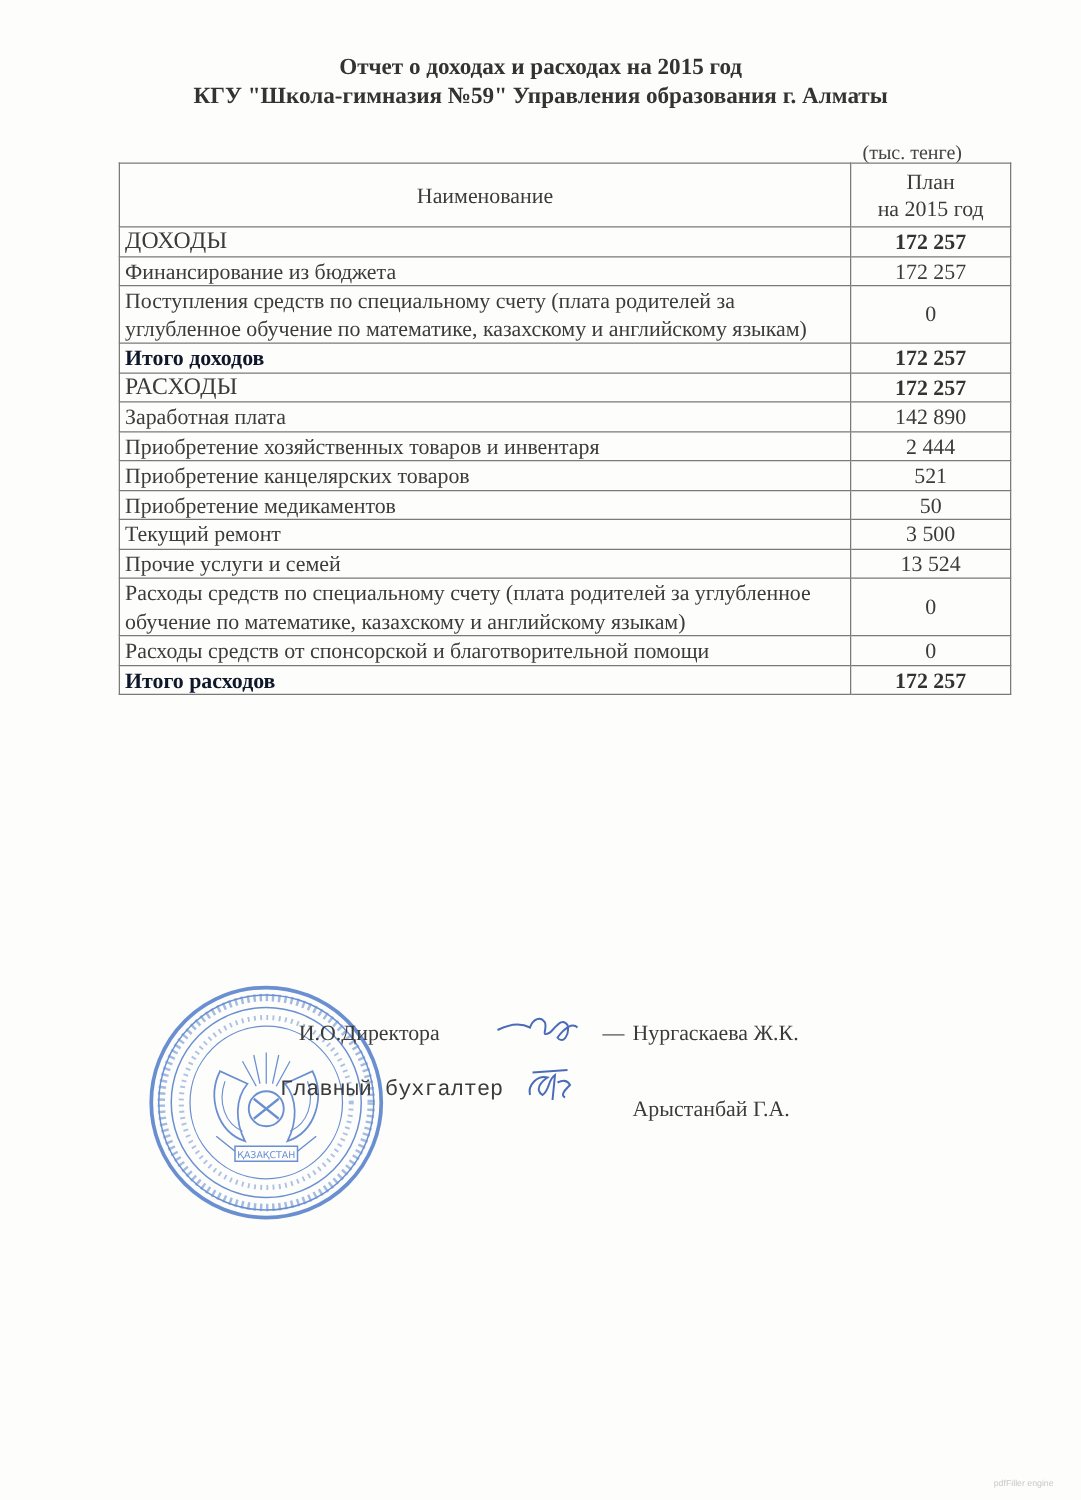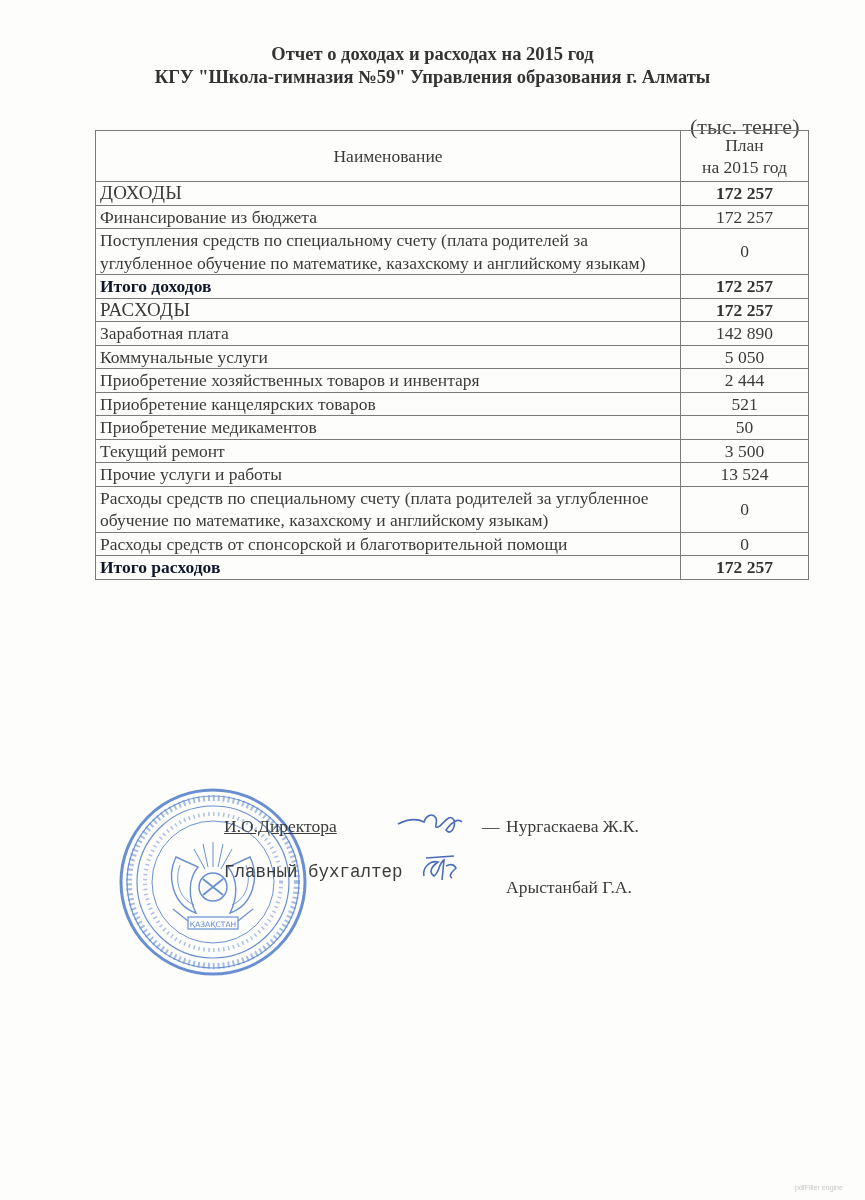--- a/index.html
+++ b/index.html
@@ -9,21 +9,21 @@
     font-family: "Liberation Serif", "DejaVu Serif", serif;
     color: #2a2a2a;
   }
   .title {
     position: absolute; left: 0; width: 865px; text-align: center;
     font-weight: bold; font-size: 18.5px; color: #333;
   }
   .title.l1 { top: 44px; }
   .title.l2 { top: 67px; }
   .units {
-    position: absolute; top: 114px; left: 690px; font-size: 22px; color: #444;
+    position: absolute; top: 114px; left: 690px; font-size: 16px; color: #444;
   }
   table.report {
     position: absolute; left: 95px; top: 130px; width: 713px;
     border-collapse: collapse; table-layout: fixed;
     font-size: 17.5px; line-height: 22.5px;
   }
   table.report td, table.report th {
     border: 1.3px solid #7a7a7a; padding: 0 4px; vertical-align: middle;
     color: #3b3b3b; font-weight: normal;
   }
@@ -88,41 +88,37 @@
     </tr>
     <tr class="r bold section">
       <td class="name">РАСХОДЫ</td>
       <td class="val">172 257</td>
     </tr>
     <tr class="r">
       <td class="name">Заработная плата</td>
       <td class="val">142 890</td>
     </tr>
     <tr class="r">
-      <td class="name">Коммунальные услуги</td>
-      <td class="val">5 050</td>
-    </tr>
-    <tr class="r">
       <td class="name">Приобретение хозяйственных товаров и инвентаря</td>
       <td class="val">2 444</td>
     </tr>
     <tr class="r">
       <td class="name">Приобретение канцелярских товаров</td>
       <td class="val">521</td>
     </tr>
     <tr class="r">
       <td class="name">Приобретение медикаментов</td>
       <td class="val">50</td>
     </tr>
     <tr class="r">
       <td class="name">Текущий ремонт</td>
       <td class="val">3 500</td>
     </tr>
     <tr class="r">
-      <td class="name">Прочие услуги и работы</td>
+      <td class="name">Прочие услуги и семей</td>
       <td class="val">13 524</td>
     </tr>
     <tr class="r">
       <td class="name">Расходы средств по специальному счету (плата родителей за углубленное обучение по математике, казахскому и английскому языкам)</td>
       <td class="val">0</td>
     </tr>
     <tr class="r">
       <td class="name">Расходы средств от спонсорской и благотворительной помощи</td>
       <td class="val">0</td>
     </tr>
@@ -157,21 +153,21 @@
 
     <circle cx="95" cy="100" r="14" stroke-width="1.5"></circle>
     <path d="M85 92 L105 108 M105 92 L85 108" stroke-width="1.8"></path>
 
     <rect x="70" y="130" width="50" height="12" stroke-width="1.2"></rect>
     <path d="M55 122 L70 134 M135 122 L120 134" stroke-width="1.2"></path>
   </g>
   <text x="95" y="139.5" text-anchor="middle" font-size="7.5" fill="#4a78c8" opacity="0.85" font-family="DejaVu Sans, sans-serif">ҚАЗАҚСТАН</text>
 </svg>
 
-<div class="sign" style="left:224px; top:816px;text-decoration:underline;">И.О.Директора</div>
+<div class="sign" style="left:239px; top:816px;">И.О.Директора</div>
 <svg class="sig" style="left:396px; top:806px;" width="80" height="32" viewBox="0 0 80 32">
   <path d="M2 18 C10 14, 20 12, 28 16 C30 10, 36 6, 40 12 C42 18, 36 24, 44 20 C50 14, 54 8, 58 14 C60 22, 54 30, 50 24 C56 16, 62 12, 66 16" fill="none" stroke="#4a6cb8" stroke-width="1.6"></path>
 </svg>
 <div class="sign" style="left:482px; top:816px;">—</div>
 <div class="sign" style="left:506px; top:816px;">Нургаскаева Ж.К.</div>
 
 <div class="sign" style="left:224px; top:862px;font-family:Liberation Mono, monospace;">Главный бухгалтер</div>
 <svg class="sig" style="left:418px; top:850px;" width="46" height="34" viewBox="0 0 46 34">
   <path d="M6 26 C4 18, 12 10, 20 12 C14 16, 10 22, 16 26 C22 22, 20 14, 26 10 L24 30 M28 16 C32 14, 36 14, 38 18 C34 22, 30 26, 34 28 M8 8 L36 6" fill="none" stroke="#4a6cb8" stroke-width="1.6"></path>
 </svg>

